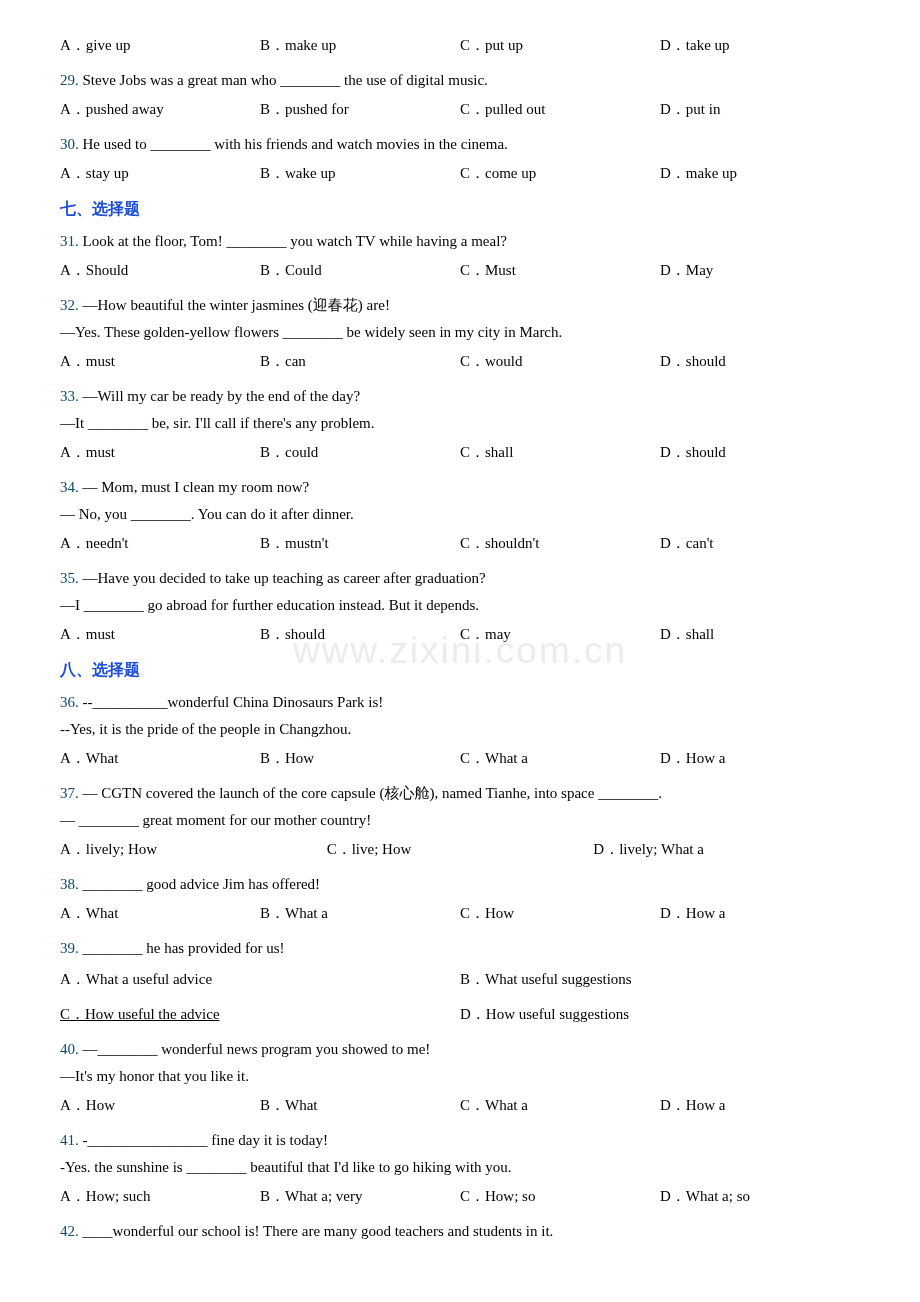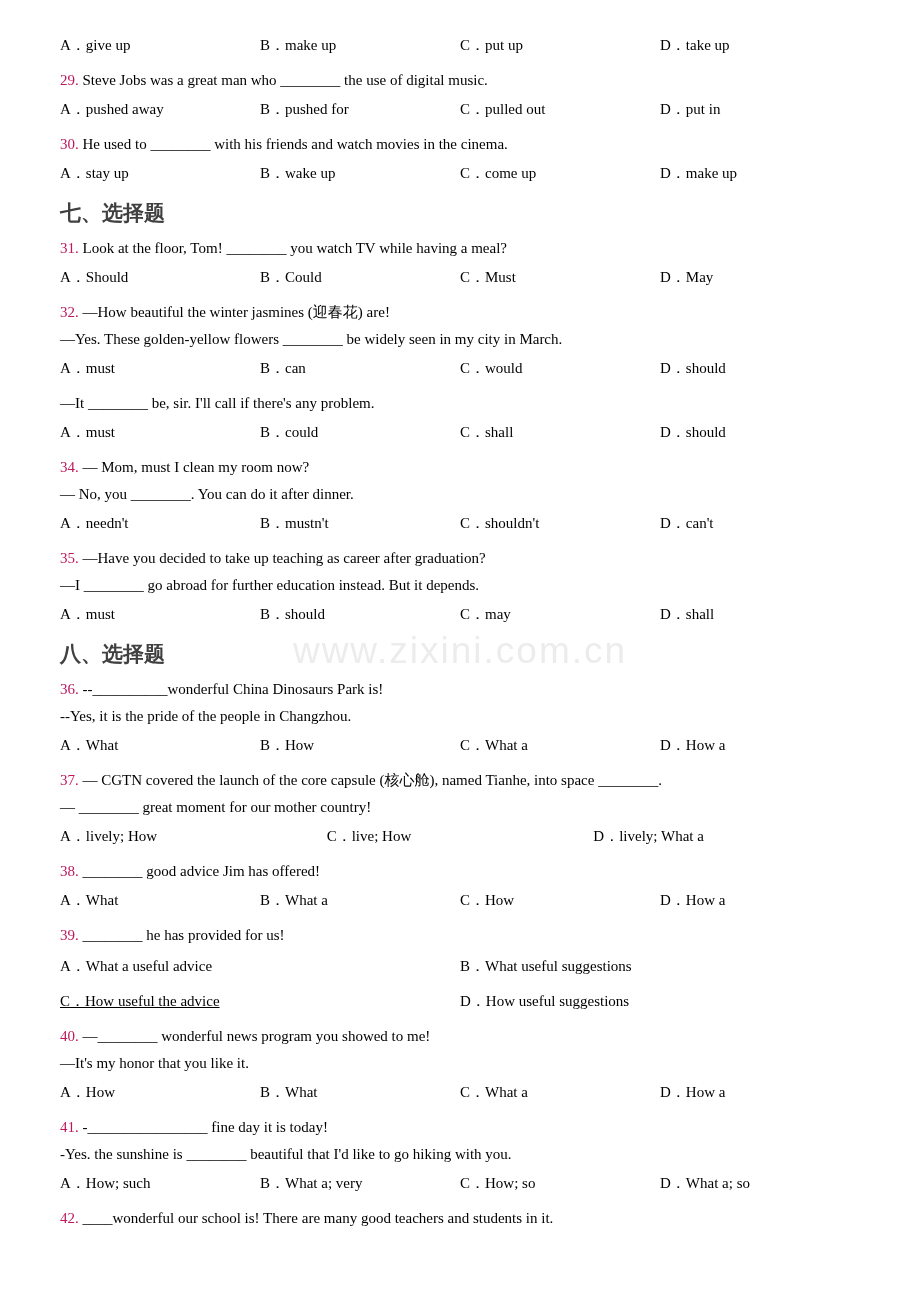--- a/index.html
+++ b/index.html
@@ -14,42 +14,42 @@
       color: #000000;
       padding: 30px 60px;
       width: 920px;
       min-height: 1302px;
     }
     .question-block {
       margin-bottom: 6px;
       line-height: 1.8;
     }
     .question-number {
-      color: #be185d;
+      color: #0c4a6e;
       font-weight: normal;
     }
     .question-text {
       display: inline;
     }
     .options-row {
       display: flex;
       flex-wrap: wrap;
       margin: 2px 0 8px 0;
       gap: 0;
     }
     .option {
       min-width: 200px;
       flex: 1 1 200px;
       padding-right: 10px;
     }
     .section-title {
-      font-size: 21px;
+      font-size: 16px;
       font-weight: bold;
       margin: 12px 0 8px 0;
-      color: #404040;
+      color: #1d4ed8;
     }
     .watermark {
       position: fixed;
       top: 50%;
       left: 50%;
       transform: translate(-50%, -50%);
       color: rgba(150,150,150,0.18);
       font-size: 37px;
       white-space: nowrap;
       pointer-events: none;
@@ -122,20 +122,24 @@
   <div class="options-row">
     <div class="option">A．<span>must</span></div>
     <div class="option">B．<span>can</span></div>
     <div class="option">C．<span>would</span></div>
     <div class="option">D．<span>should</span></div>
   </div>
 </div>
 
 <div class="question-block">
   <div class="dialog-line">
+    <span class="question-number">33.</span>
+    <span>—Will my car be ready by the end of the day?</span>
+  </div>
+  <div class="dialog-line">
     <span>—It ________ be, sir. I'll call if there's any problem.</span>
   </div>
   <div class="options-row">
     <div class="option">A．<span>must</span></div>
     <div class="option">B．<span>could</span></div>
     <div class="option">C．<span>shall</span></div>
     <div class="option">D．<span>should</span></div>
   </div>
 </div>
 

